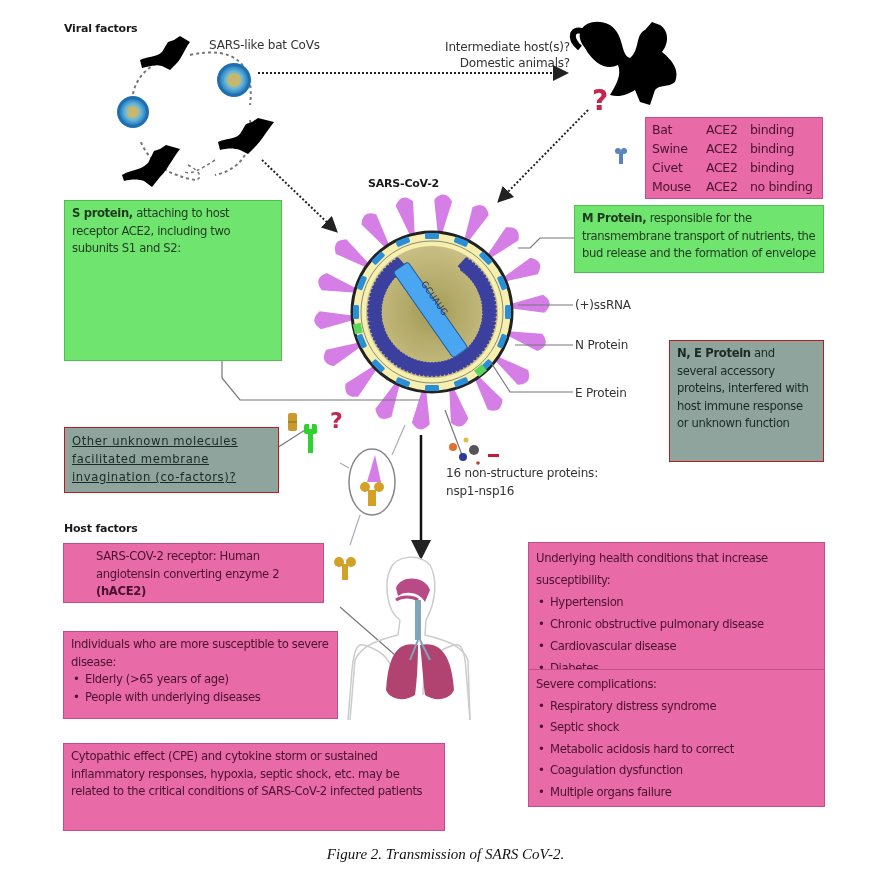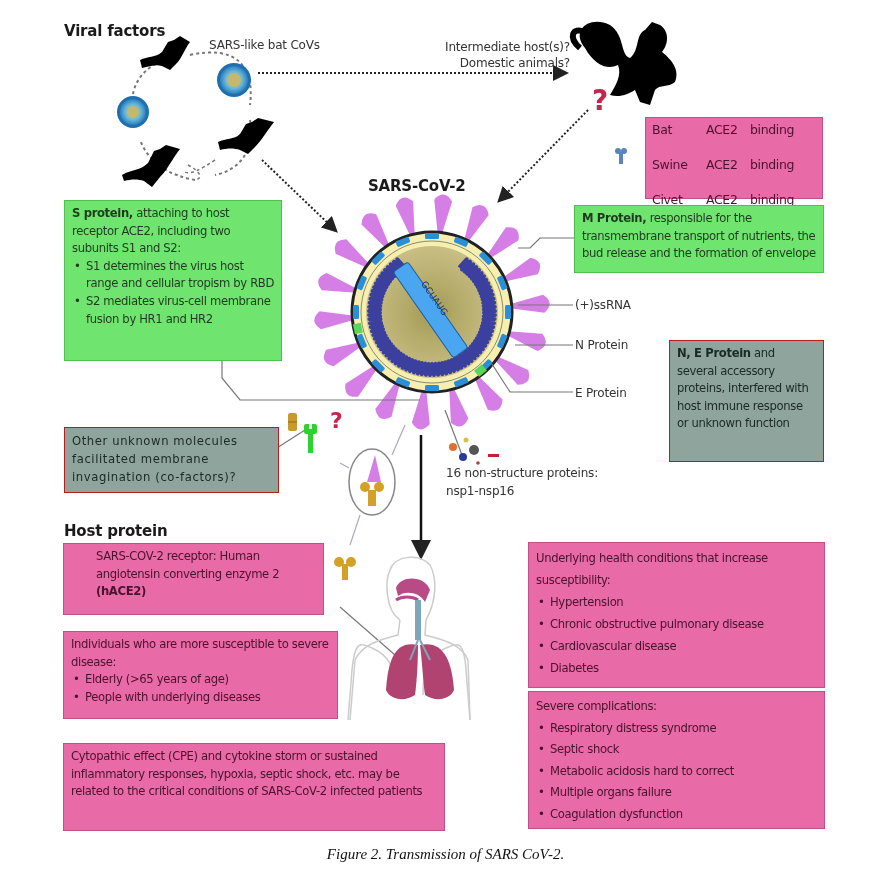--- a/index.html
+++ b/index.html
@@ -1,28 +1,28 @@
 <!DOCTYPE html>
 <html><head>
 <meta charset="utf-8">
 <style>
   html, body { margin:0; padding:0; background:#ffffff; }
   body { width:891px; height:885px; position:relative; overflow:hidden; font-family:"DejaVu Sans", sans-serif; color:#222; }
   .abs { position:absolute; }
-  .section-title { font-weight:bold; font-size:15px; color:#1a1a1a; letter-spacing:-0.2px; }
+  .section-title { font-weight:bold; font-size:11px; color:#1a1a1a; letter-spacing:-0.2px; }
   .lbl { font-size:12px; color:#333; white-space:nowrap; letter-spacing:-0.2px; }
   .box { position:absolute; box-sizing:border-box; padding:4px 7px; font-size:11.6px; line-height:17.6px; letter-spacing:-0.35px; }
   .green { background:#6fe46f; border:1px solid #4fc04f; color:#1f3a1f; }
   .pink { background:#e86aa6; border:1px solid #c24f88; color:#4a1230; }
   .gray { background:#8ea49c; border:1px solid #b91c1c; color:#1b2a24; }
   .box ul { margin:0; padding:0; list-style:none; }
   .box li { position:relative; padding-left:14px; }
   .box li::before { content:"•"; position:absolute; left:2px; top:0; }
   .b { font-weight:bold; }
-  .ace-table { display:grid; grid-template-columns:54px 44px auto; row-gap:16px; }
+  .ace-table { display:grid; grid-template-columns:54px 44px auto; row-gap:0; }
   .caption { font-family:"Liberation Serif", serif; font-style:italic; font-size:15px; color:#111; white-space:nowrap; }
   svg { position:absolute; left:0; top:0; }
 </style>
 </head>
 <body>
 
 <svg width="891" height="885" viewBox="0 0 891 885">
   <defs>
     <marker id="arrowhead" markerWidth="8" markerHeight="8" refX="6" refY="4" orient="auto">
       <path d="M0,0 L8,4 L0,8 Z" fill="#222"></path>
@@ -205,47 +205,43 @@
       <span>Mouse</span>
       <span>ACE2</span>
       <span>no binding</span>
     </div>
 </div>
 
 <div class="abs section-title" style="left:368px; top:177px;">SARS-CoV-2</div>
 
 <div class="box green" style="left:64px; top:200px; width:218px; height:161px;">
   <span class="b">S protein,</span><span> attaching to host receptor ACE2, including two subunits S1 and S2:</span>
-  <ul>
-    <li>S1 determines the virus host range and cellular tropism by RBD</li>
-    <li>S2 mediates virus-cell membrane fusion by HR1 and HR2</li>
-  </ul>
 </div>
 
 <div class="box green" style="left:574px; top:205px; width:250px; height:68px;">
   <span class="b">M Protein,</span><span> responsible for the transmembrane transport of nutrients, the bud release and the formation of envelope</span>
 </div>
 
 <div class="abs lbl" style="left:575px; top:298px;">(+)ssRNA</div>
 <div class="abs lbl" style="left:575px; top:338px;">N Protein</div>
 <div class="abs lbl" style="left:575px; top:386px;">E Protein</div>
 
 <div class="box gray" style="left:669px; top:340px; width:155px; height:122px;">
   <span class="b">N, E Protein</span><span> and several accessory proteins, interfered with host immune response or unknown function</span>
 </div>
 
-<div class="box gray" style="left:64px; top:427px; width:215px; height:66px; letter-spacing:0.6px; line-height:18px;">Other unknown molecules facilitated membrane invagination (co-factors)?</div>
+<div class="box gray" style="left:64px; top:427px; width:215px; height:66px; letter-spacing:0.6px; line-height:18px;text-decoration:underline;">Other unknown molecules facilitated membrane invagination (co-factors)?</div>
 <div class="abs" style="left:330px; top:408px; font-size:22px; color:#c8254e; font-weight:bold;">?</div>
 
 <div class="abs lbl" style="left:446px; top:466px;">16 non-structure proteins:</div>
 <div class="abs lbl" style="left:446px; top:484px;">nsp1-nsp16</div>
 
-<div class="abs section-title" style="left:64px; top:522px;">Host protein</div>
-
-<div class="box pink" style="left:63px; top:543px; width:261px; height:72px;padding-left:32px;">
+<div class="abs section-title" style="left:64px; top:522px;">Host factors</div>
+
+<div class="box pink" style="left:63px; top:543px; width:261px; height:60px;padding-left:32px;">
   <span>SARS-COV-2 receptor: Human angiotensin converting enzyme 2 </span><span class="b">(hACE2)</span>
 </div>
 
 <div class="box pink" style="left:63px; top:631px; width:275px; height:88px;">
   <span>Individuals who are more susceptible to severe disease:</span>
   <ul>
     <li>Elderly (&gt;65 years of age)</li>
     <li>People with underlying diseases</li>
   </ul>
 </div>
@@ -255,24 +251,24 @@
 <div class="box pink" style="left:528px; top:542px; width:297px; height:146px; line-height:22px;">
   <span>Underlying  health conditions that increase susceptibility:</span>
   <ul>
     <li>Hypertension</li>
     <li>Chronic obstructive pulmonary disease</li>
     <li>Cardiovascular disease</li>
     <li>Diabetes</li>
   </ul>
 </div>
 
-<div class="box pink" style="left:528px; top:691px; width:297px; height:138px; line-height:21.5px;">
+<div class="box pink" style="left:528px; top:669px; width:297px; height:138px; line-height:21.5px;">
   <span>Severe complications:</span>
   <ul>
     <li>Respiratory distress syndrome</li>
     <li>Septic shock</li>
     <li>Metabolic acidosis hard to correct</li>
+    <li>Coagulation dysfunction</li>
     <li>Multiple organs failure</li>
-    <li>Coagulation dysfunction</li>
   </ul>
 </div>
 
 <div class="abs caption" style="left:0; width:891px; text-align:center; top:846px;">Figure 2. Transmission of SARS CoV-2.</div>
 
 </body></html>

